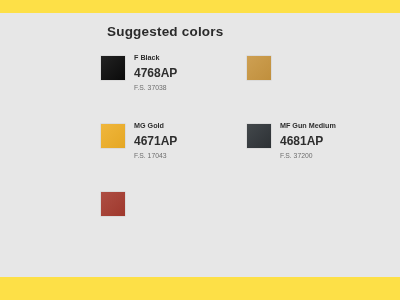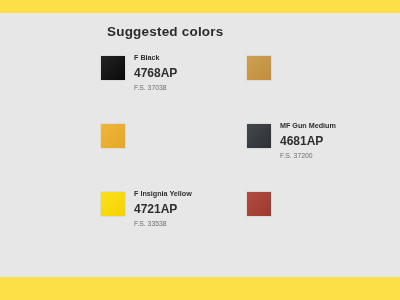--- a/index.html
+++ b/index.html
@@ -116,41 +116,36 @@
       </div>
       <div class="swatch-item">
         <div class="chip" style="background: rgb(200, 149, 63);">
           <div class="chip-glint"></div>
         </div>
       </div>
       <div class="swatch-item">
         <div class="chip" style="background: rgb(238, 174, 38);">
           <div class="chip-glint"></div>
         </div>
+        <div class="info">
+          <div class="name">MG Gold</div>
+          <div class="code">4671AP</div>
+          <div class="fs">F.S. 17043</div>
+        </div>
       </div>
       <div class="swatch-item">
         <div class="chip" style="background: rgb(46, 51, 55);">
           <div class="chip-glint"></div>
         </div>
         <div class="info">
           <div class="name">MF Gun Medium</div>
           <div class="code">4681AP</div>
           <div class="fs">F.S. 37200</div>
         </div>
       </div>
       <div class="swatch-item">
-        <div class="chip" style="background: rgb(252, 220, 4);">
-          <div class="chip-glint"></div>
-        </div>
-        <div class="info">
-          <div class="name">F Insignia Yellow</div>
-          <div class="code">4721AP</div>
-          <div class="fs">F.S. 33538</div>
-        </div>
-      </div>
-      <div class="swatch-item">
         <div class="chip" style="background: rgb(165, 58, 46);">
           <div class="chip-glint"></div>
         </div>
       </div>
     </div>
 
 </div>
 
 </body></html>

